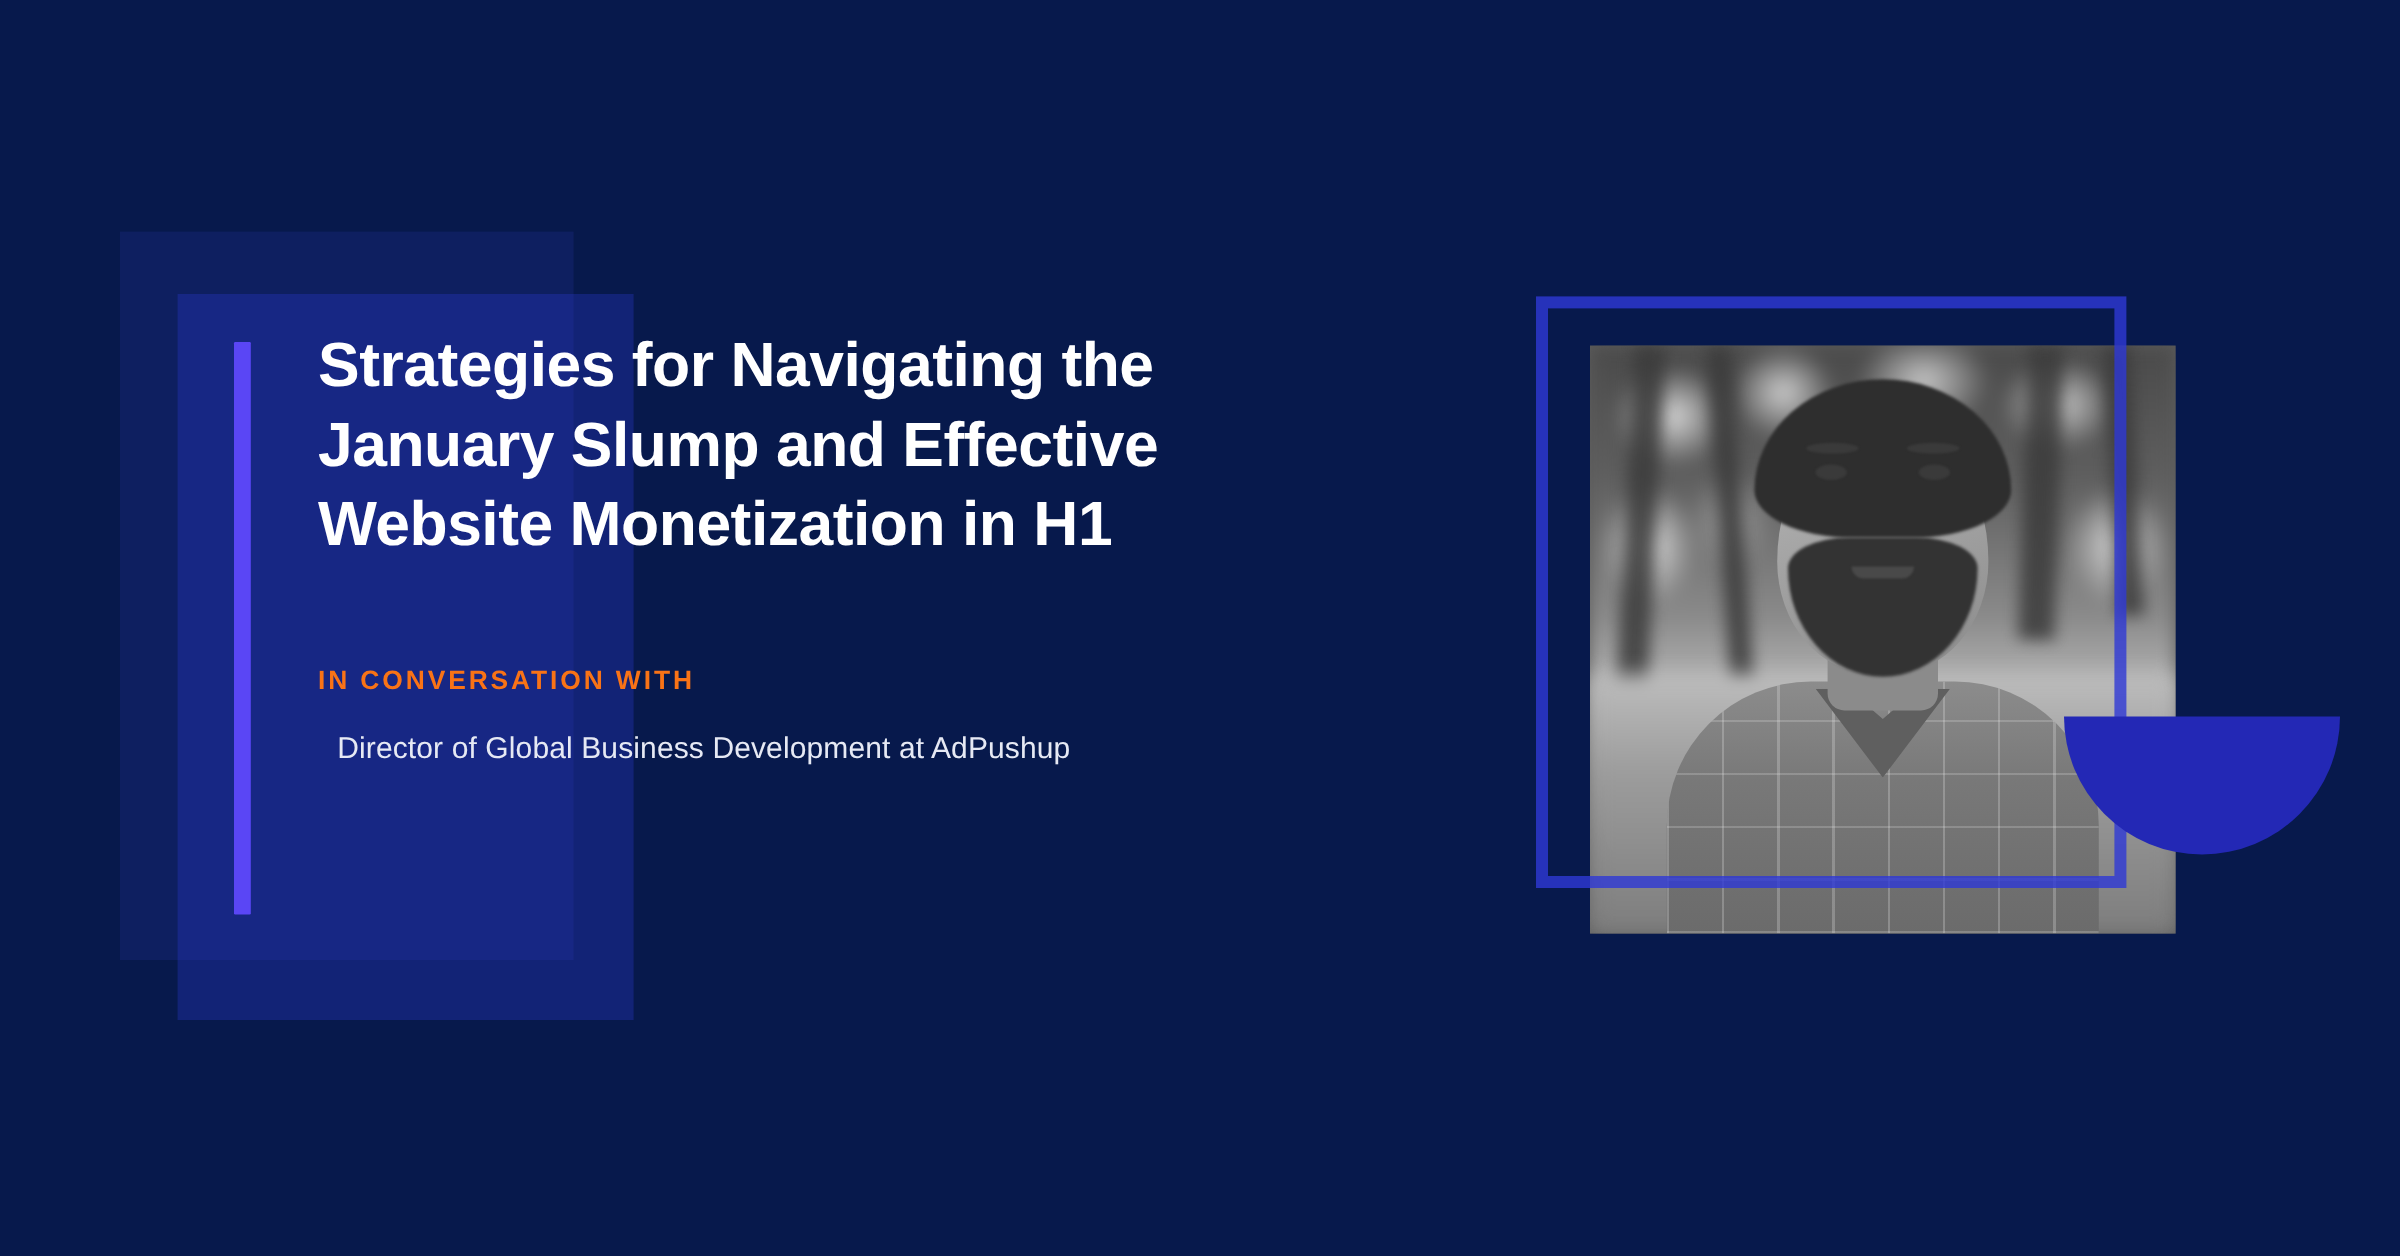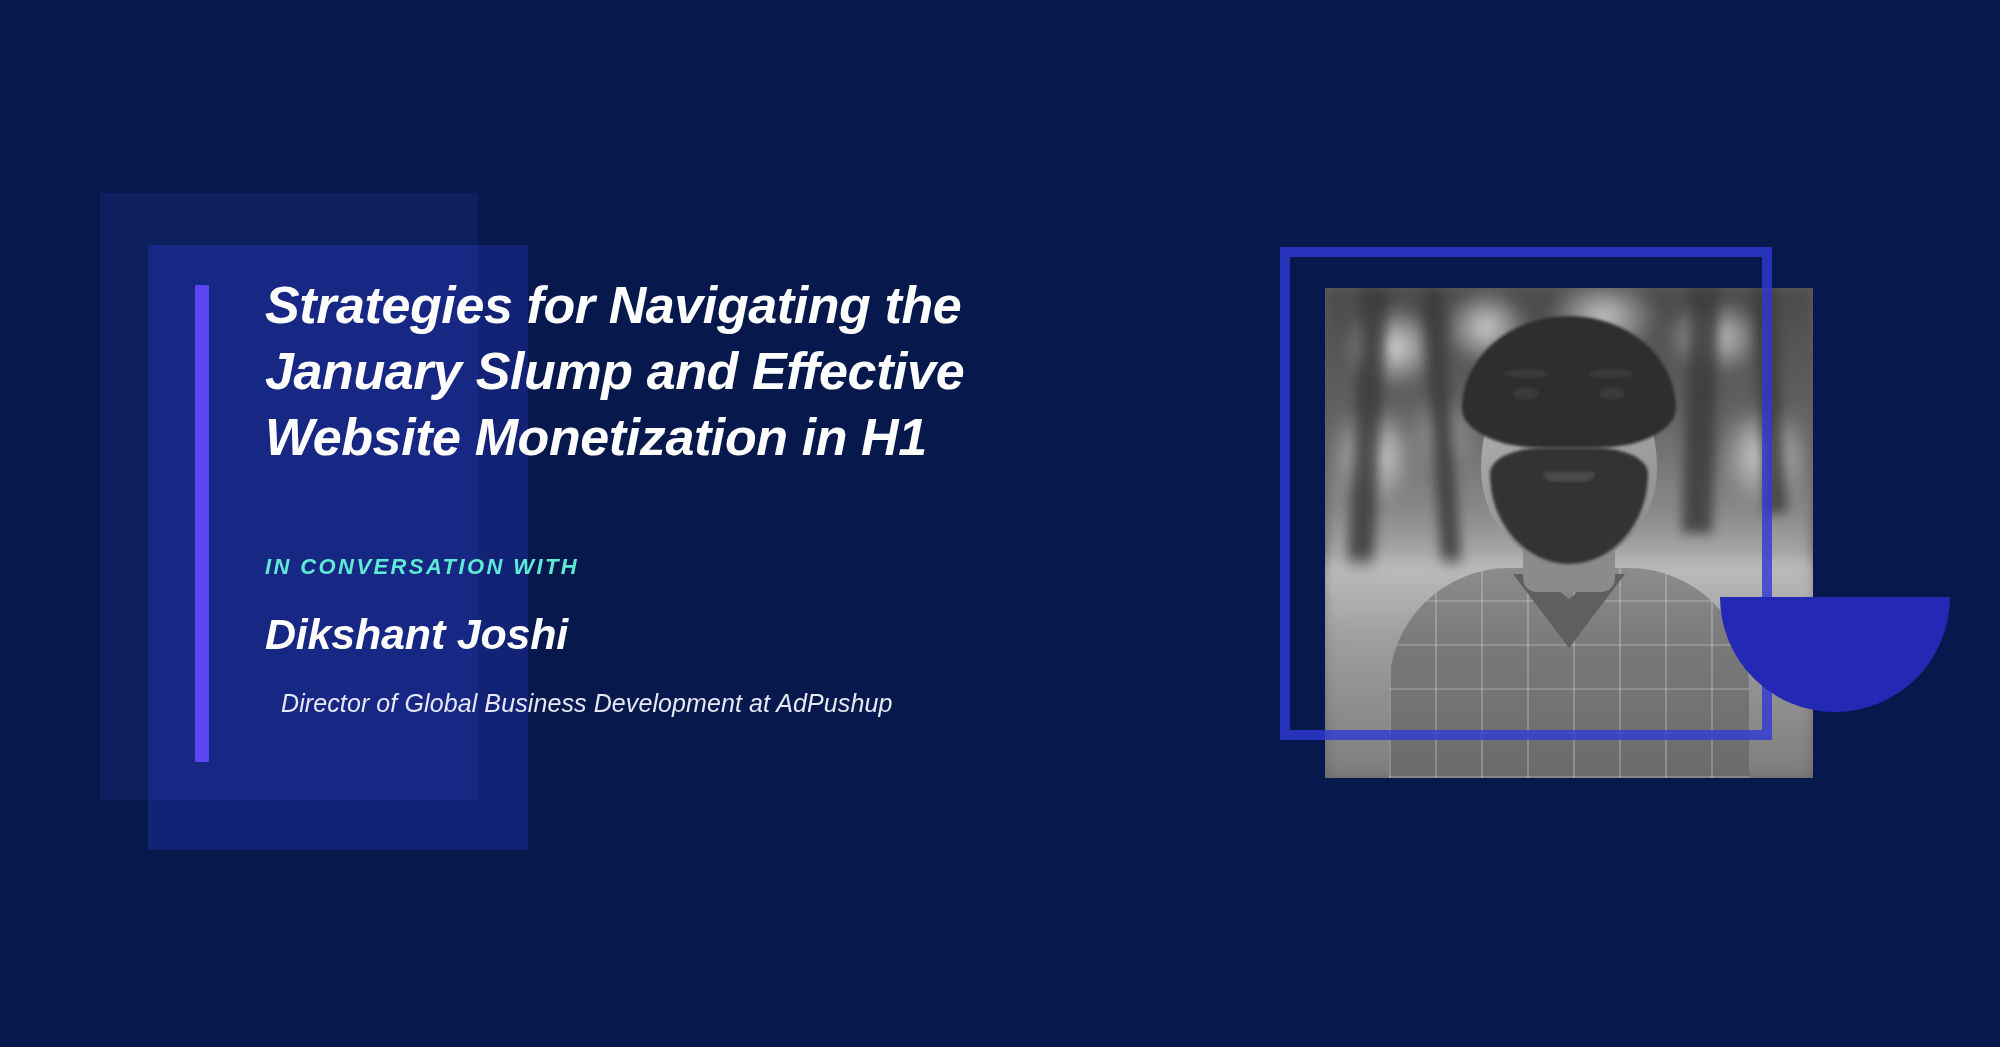--- a/index.html
+++ b/index.html
@@ -13,21 +13,20 @@
     overflow: hidden;
     font-family: "Liberation Sans", sans-serif;
   }
 
   #promo-banner {
     position: relative;
     width: 2000px;
     height: 850px;
     background: #07194c;
     overflow: hidden;
-    font-style: italic;
   }
 
   
   .deco-rect {
     position: absolute;
     pointer-events: none;
   }
   #deco-rect-back {
     left: 100px;
     top: 193px;
@@ -71,21 +70,21 @@
     color: #ffffff;
     white-space: pre-line;
   }
 
   #eyebrow {
     margin: 0;
     padding-top: 84px;
     font-size: 22px;
     font-weight: 600;
     letter-spacing: 2.4px;
-    color: #5eead4;
+    color: #f97316;
     text-transform: uppercase;
   }
 
   #speaker-name {
     margin: 0;
     padding-top: 30px;
     font-size: 43px;
     font-weight: 700;
     letter-spacing: -0.2px;
     color: #ffffff;
@@ -291,21 +290,20 @@
   <div class="deco-rect" id="deco-rect-back"></div>
   <div class="deco-rect" id="deco-rect-front"></div>
 
   <div id="accent-bar"></div>
 
   <div id="text-block">
     <h1 id="talk-title">Strategies for Navigating the
 January Slump and Effective
 Website Monetization in H1</h1>
     <p id="eyebrow">IN CONVERSATION WITH</p>
-    <p id="speaker-name">Dikshant Joshi</p>
     <p id="speaker-role">Director of Global Business Development at AdPushup</p>
   </div>
 
   <div id="photo-area">
 
     <div id="speaker-photo">
       <div class="photo-canvas">
         <div class="bg-foliage"></div>
         <div class="trunk t1"></div>
         <div class="trunk t2"></div>

